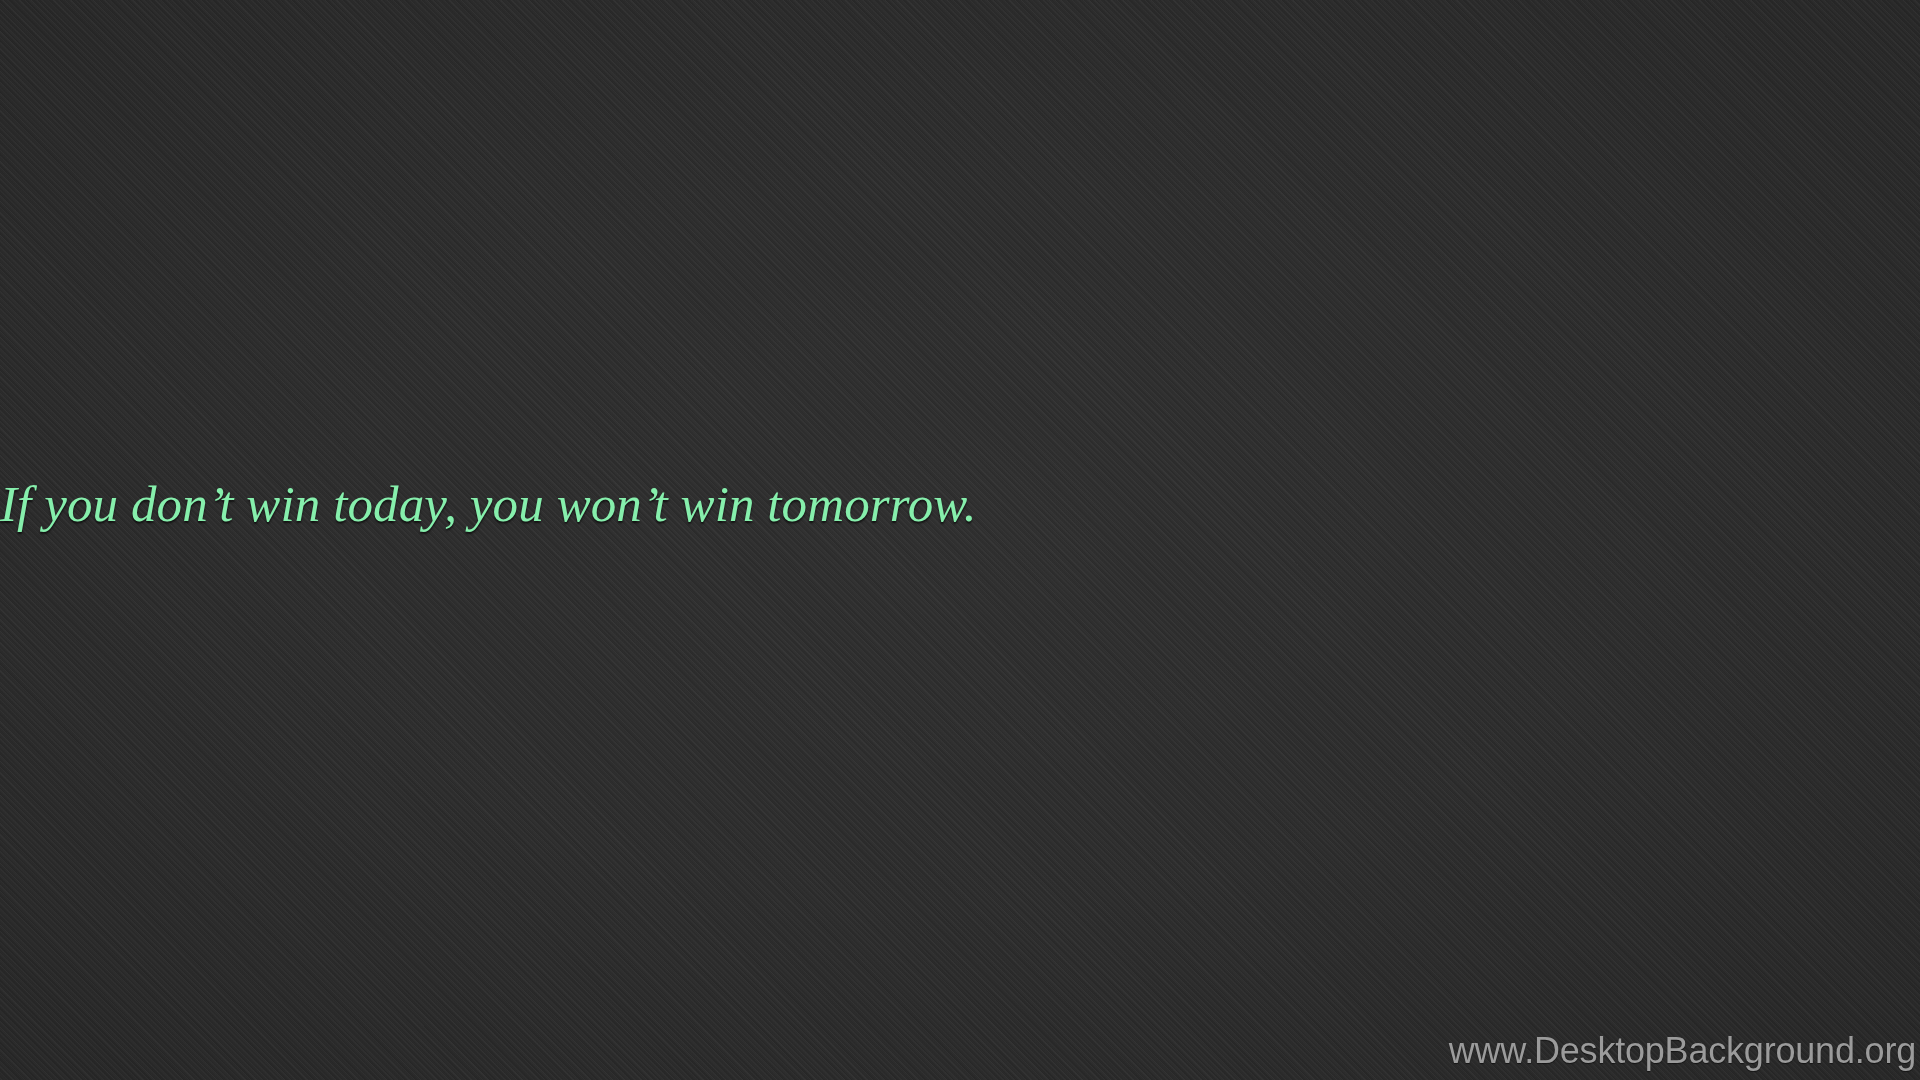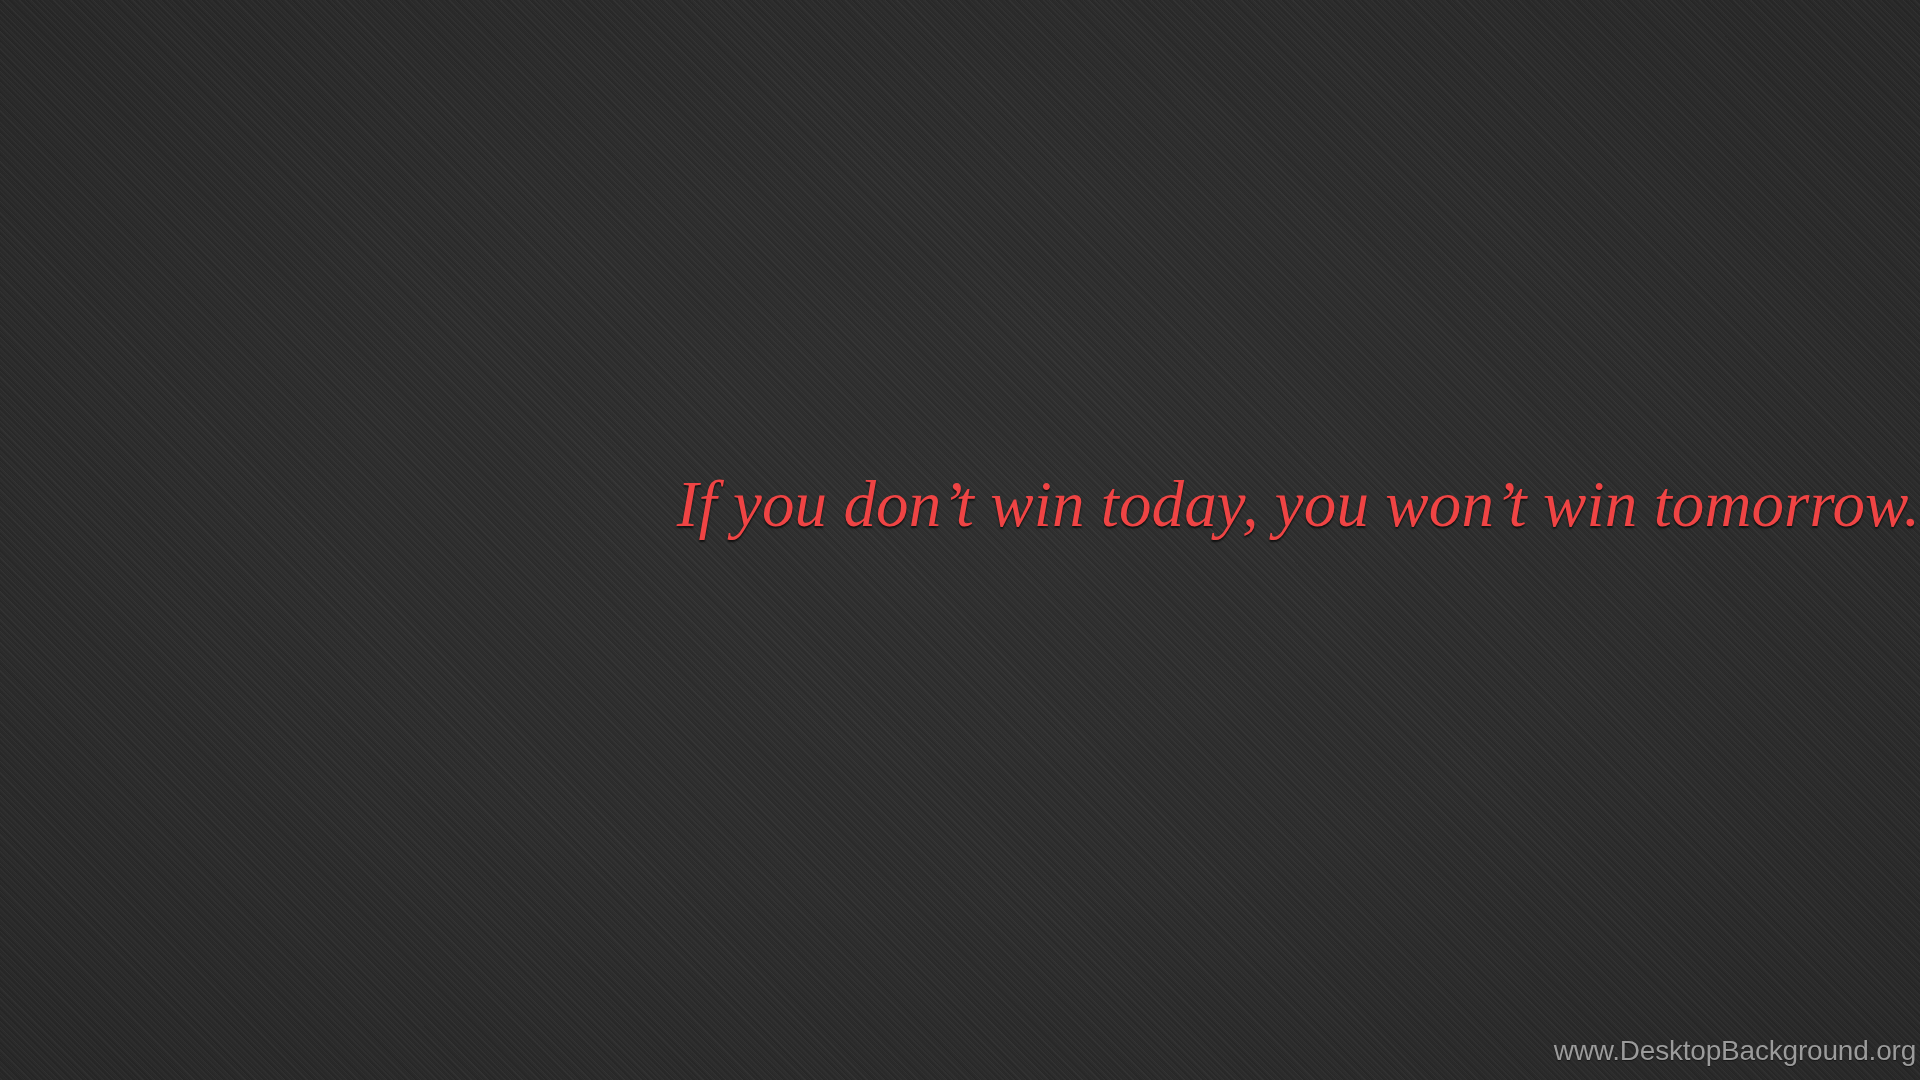--- a/index.html
+++ b/index.html
@@ -68,45 +68,45 @@
     );
     pointer-events: none;
   }
 
   
   .quote-block {
     position: absolute;
     left: 0;
     right: 0;
     top: 463px;
-    text-align: right;
+    text-align: left;
     font-family: "Liberation Serif", "DejaVu Serif", serif;
     font-style: italic;
     font-weight: normal;
-    font-size: 65px;
+    font-size: 51px;
     line-height: 82px;
-    color: #ef4444;
+    color: #86efac;
     letter-spacing: 0.1px;
     text-shadow: 0 2px 2px rgba(0, 0, 0, 0.65);
     white-space: nowrap;
   }
 
   .quote-line {
     display: block;
   }
 
   
   .watermark {
     position: absolute;
     right: 4px;
     bottom: 12px;
     font-family: "Liberation Sans", "DejaVu Sans", sans-serif;
     font-style: normal;
     font-weight: normal;
-    font-size: 28px;
+    font-size: 36px;
     line-height: 34px;
     color: #9b9b9b;
     letter-spacing: -0.2px;
     white-space: nowrap;
     text-shadow: 0 1px 1px rgba(0, 0, 0, 0.5);
   }
 </style>
 </head>
 <body>
 

